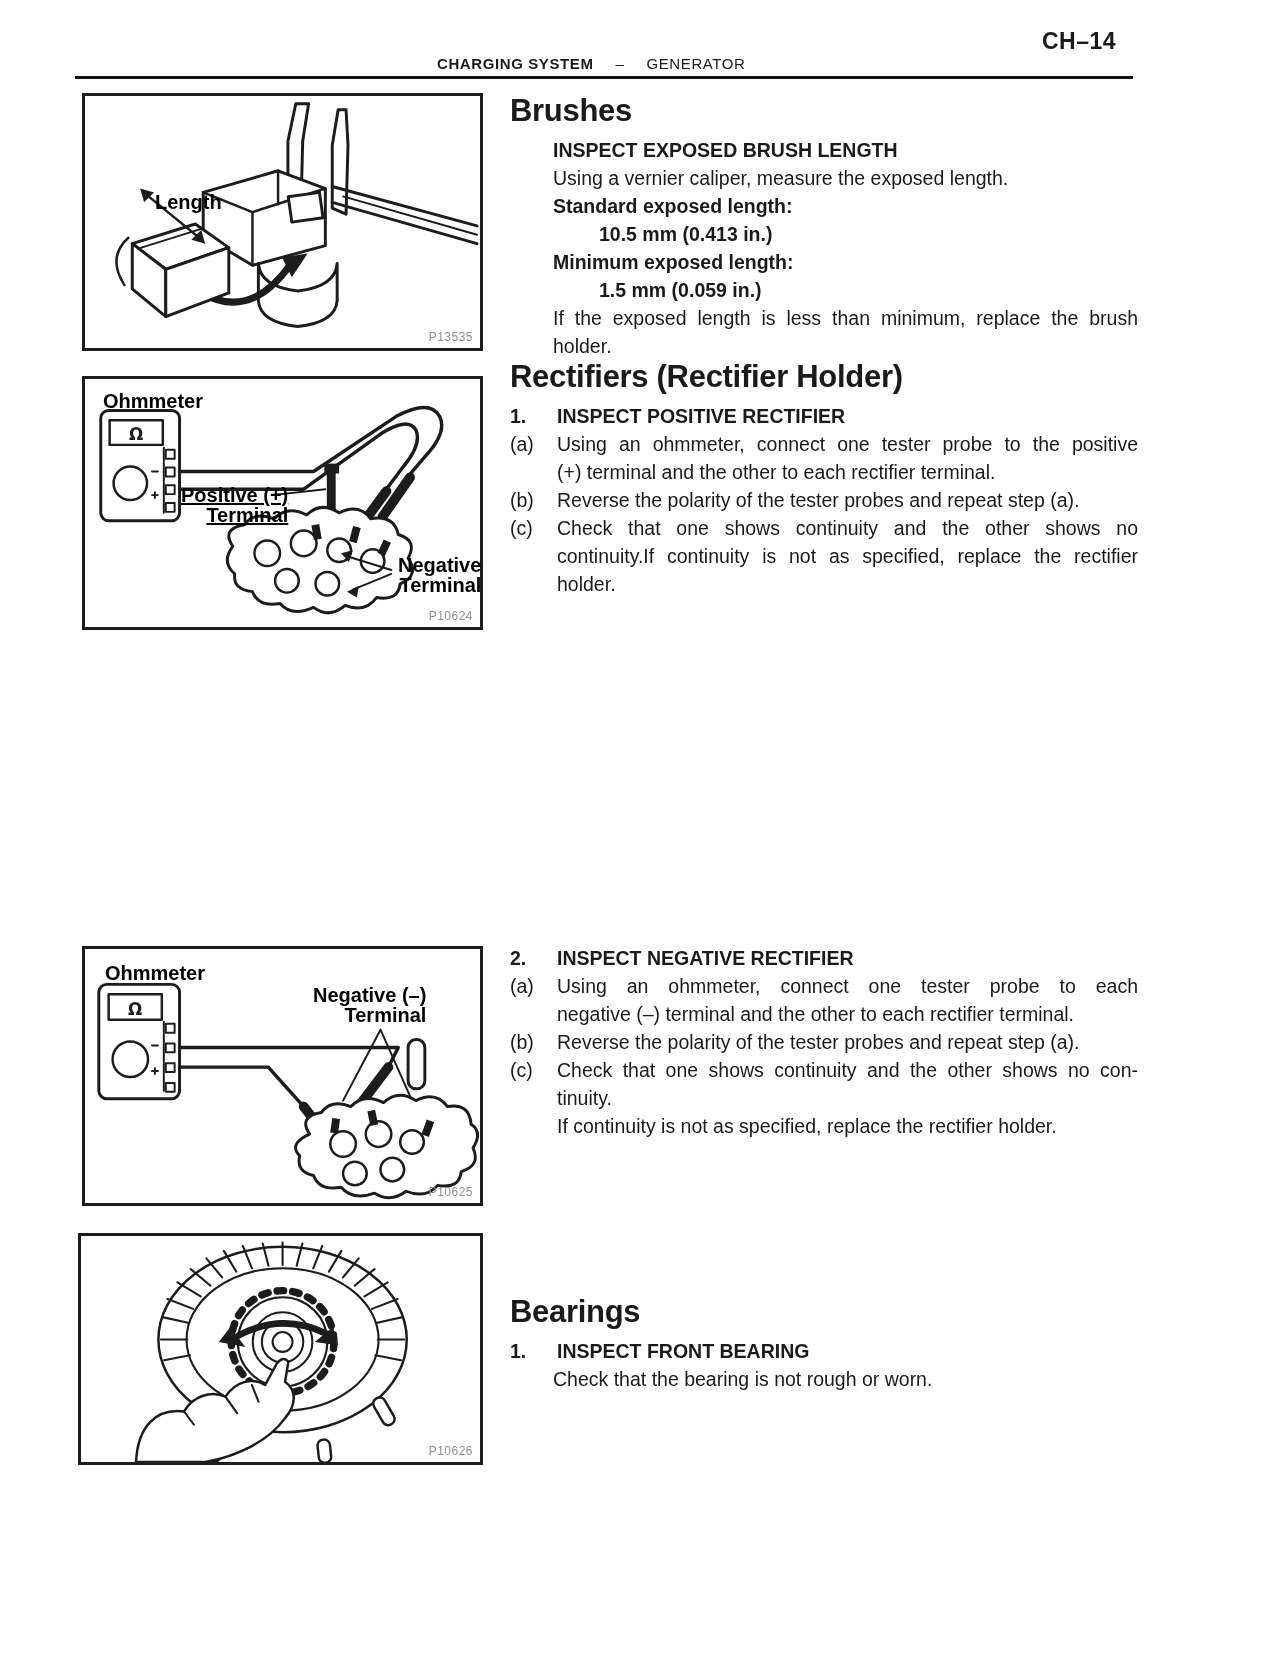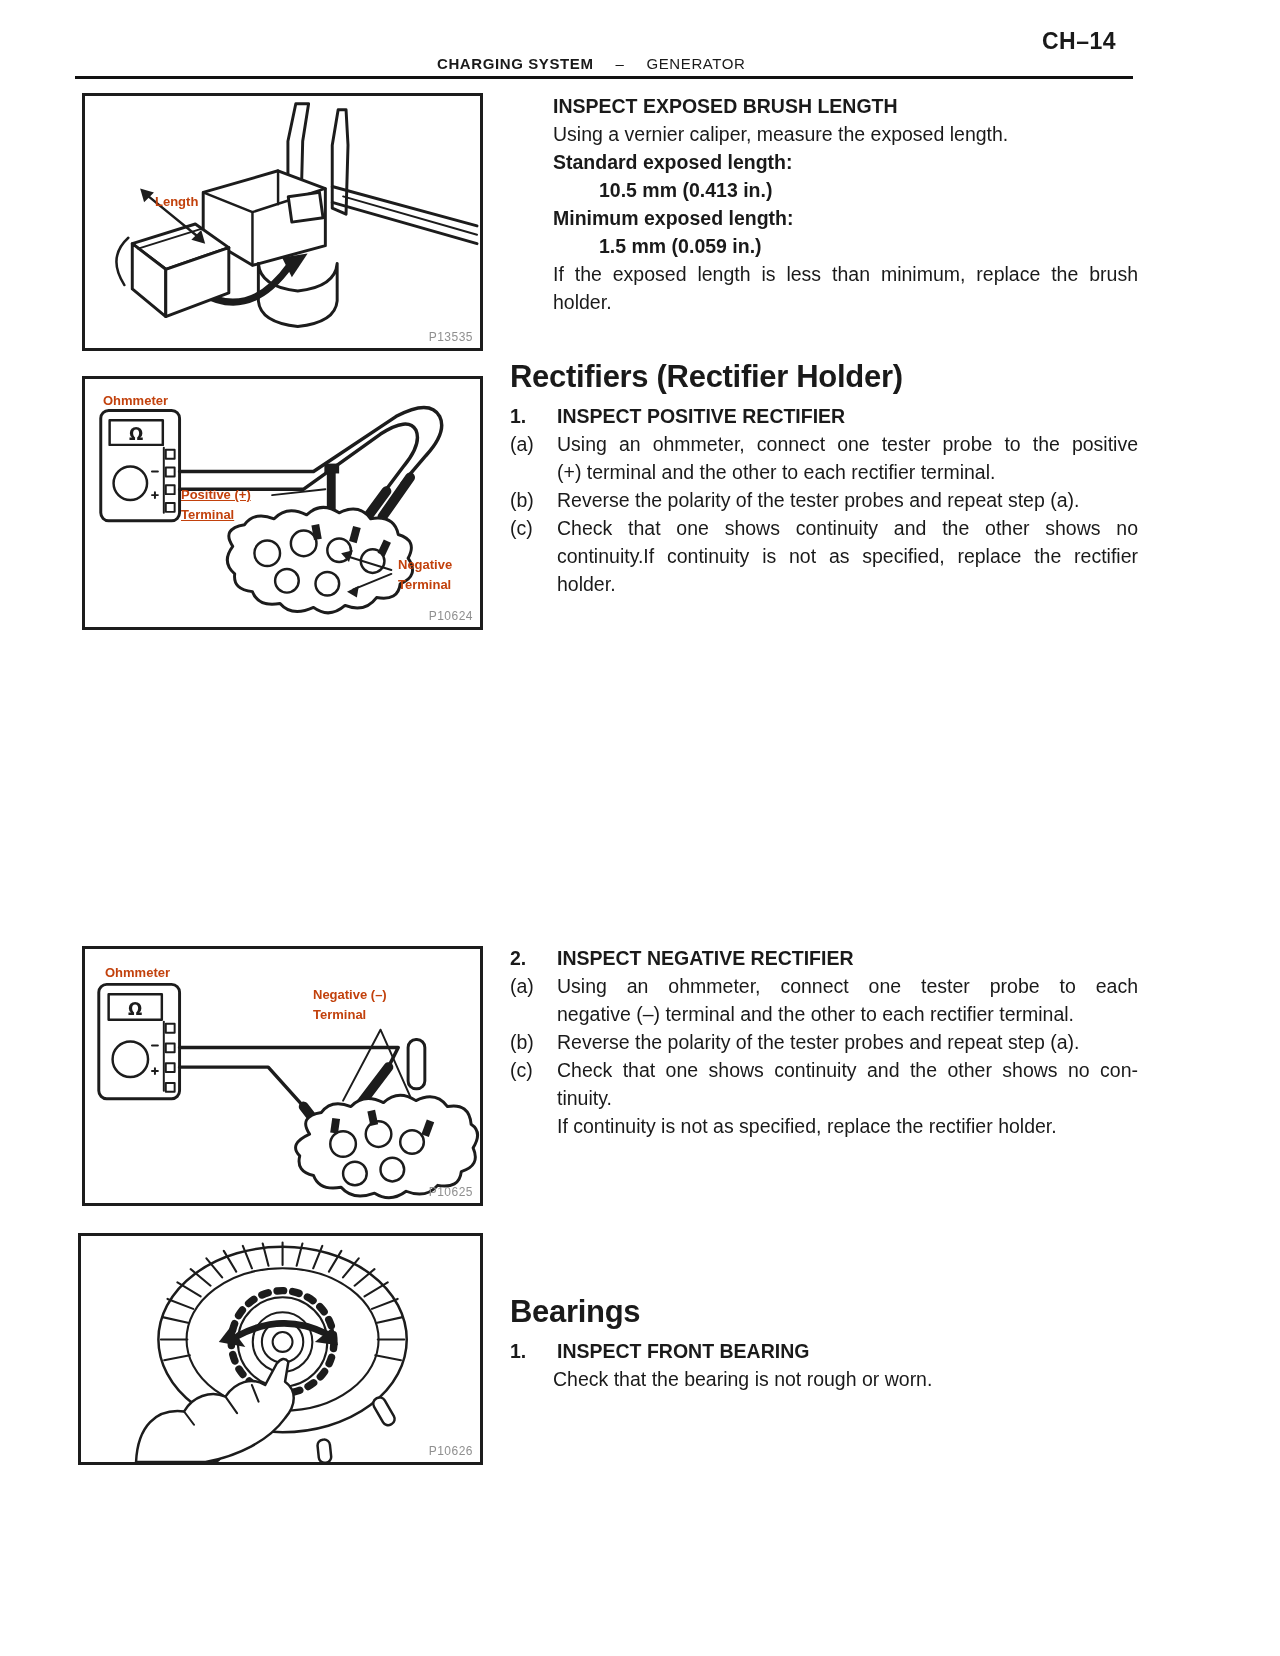--- a/index.html
+++ b/index.html
@@ -14,21 +14,21 @@
   .crumb .sep{margin:0 22px 0 22px;}
   .hrule{position:absolute; left:75px; top:76px; width:1058px; border-top:3px solid #111;}
 
   
   .fig{position:absolute; border:3px solid #1c1c1c; background:#fff; box-sizing:border-box;}
   #fig1{left:82px;  top:93px;   width:401px; height:258px;}
   #fig2{left:82px;  top:376px;  width:401px; height:254px;}
   #fig3{left:82px;  top:946px;  width:401px; height:260px;}
   #fig4{left:78px;  top:1233px; width:405px; height:232px;}
   .fig svg{position:absolute; left:0; top:0; width:100%; height:100%;}
-  .figlabel{position:absolute; font-size:13px; font-weight:bold; line-height:20px; color:#c2410c; white-space:nowrap;}
+  .figlabel{position:absolute; font-size:20px; font-weight:bold; line-height:20px; color:#000000; white-space:nowrap;text-align:right;}
   .figcode{position:absolute; right:7px; bottom:4px; font-size:12px; color:#8f8f8f; letter-spacing:0.5px;}
 
   
   .block{position:absolute; left:510px; width:628px;}
   #blk-brushes{top:92px;}
   #blk-rect{top:358px;}
   #blk-rect2{top:944px;}
   #blk-bearings{top:1293px;}
   h1.sec{font-size:31px; line-height:38px; font-weight:bold; margin:0 0 6px 0; letter-spacing:-0.3px;}
   .body{font-size:19.5px; line-height:28px;}
@@ -211,20 +211,21 @@
       <rect x="118" y="240" width="15" height="32" rx="7" fill="#fff" transform="rotate(14 125 256)"></rect>
       <rect x="248" y="246" width="15" height="28" rx="7" fill="#fff" transform="rotate(-6 255 260)"></rect>
 
       <path d="M28,273 C30,230 52,208 86,212 C96,194 118,186 136,194 C148,176 168,170 184,180 L198,154 Q206,144 212,152 L208,176 C222,186 222,204 208,220 C188,248 150,266 112,273 Z" fill="#fff"></path>
       <path d="M136,194 L150,214 M168,180 L176,200 M86,212 L98,228" stroke-width="2.5"></path>
     </svg>
     <div class="figcode">P10626</div>
   </div>
 
   <div class="block" id="blk-brushes">
+    <h1 class="sec">Brushes</h1>
     <div class="body indent">
       <div class="bold">INSPECT EXPOSED BRUSH LENGTH</div>
       <div>Using a vernier caliper, measure the exposed length.</div>
       <div class="bold">Standard exposed length:</div>
       <div class="bold indent2">10.5 mm (0.413 in.)</div>
       <div class="bold">Minimum exposed length:</div>
       <div class="bold indent2">1.5 mm (0.059 in.)</div>
       <div>
           <div class="tline tline-j">If the exposed length is less than minimum, replace the brush</div>
           <div class="tline">holder.</div>

